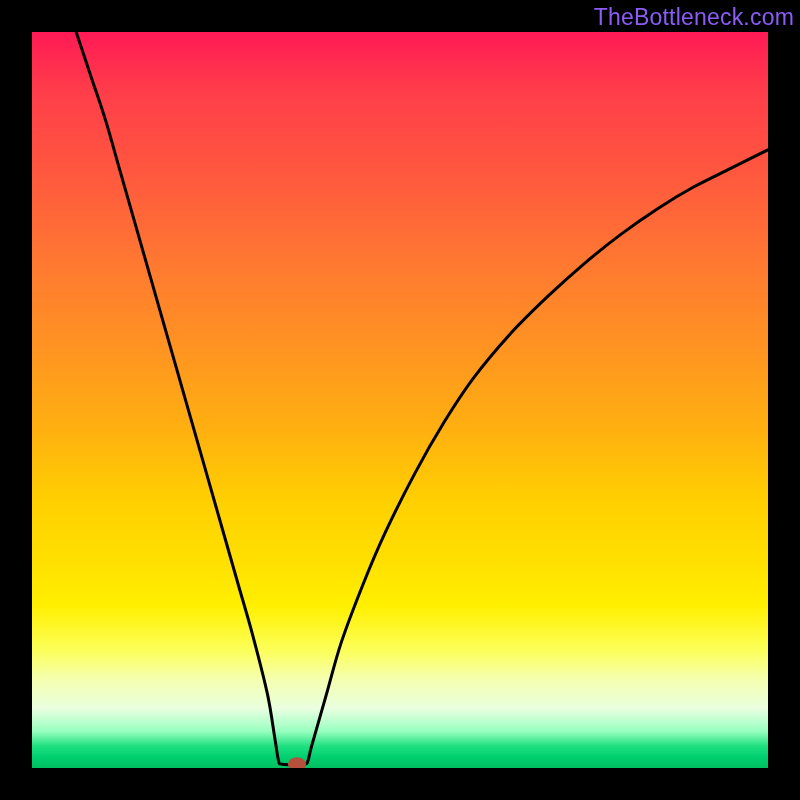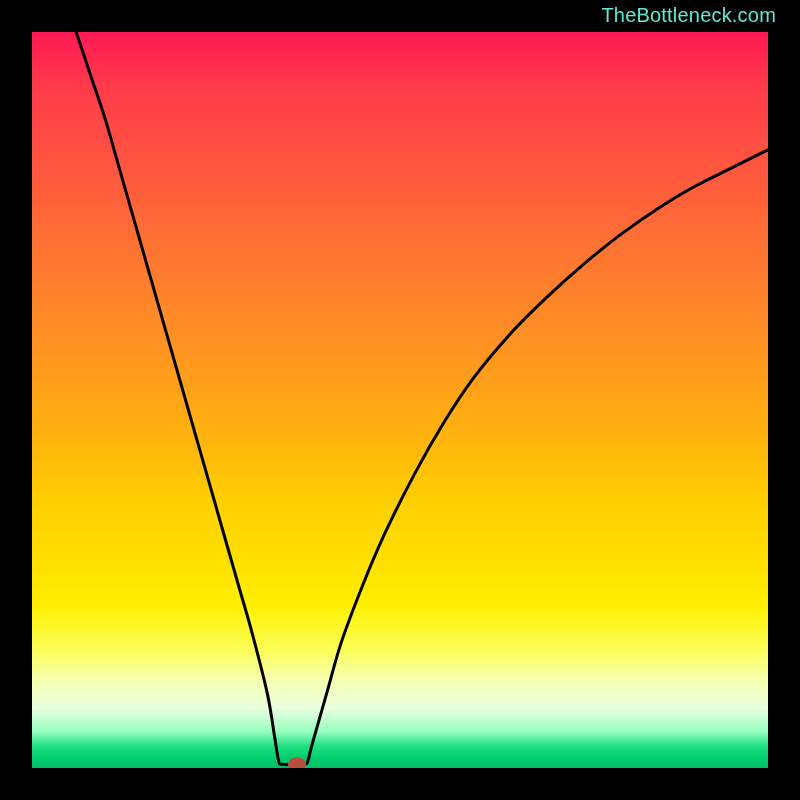--- a/index.html
+++ b/index.html
@@ -41,23 +41,23 @@
       #e8ffe0 92%,
       #98ffc0 95%,
       #20e080 97%,
       #00d070 98.5%,
       #00c060 100%
     );
   }
   .watermark {
     position: absolute;
     top: 4px;
-    right: 24px;
-    color: #5eead4;
-    font-size: 20px;
+    right: 6px;
+    color: #8b5cf6;
+    font-size: 23px;
     font-weight: 500;
     letter-spacing: 0.2px;
   }
   svg.curve {
     position: absolute;
     left: 0;
     top: 0;
     width: 736px;
     height: 736px;
   }

